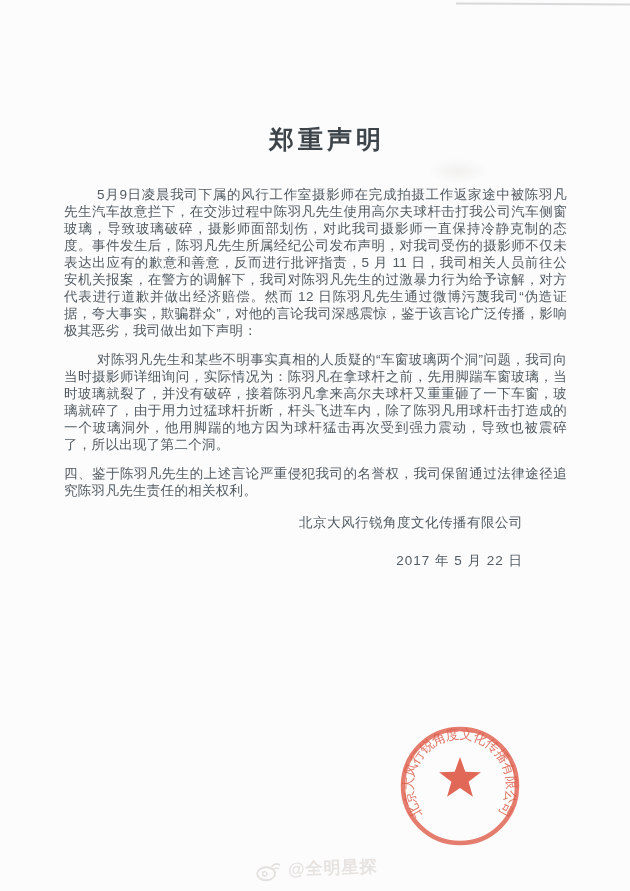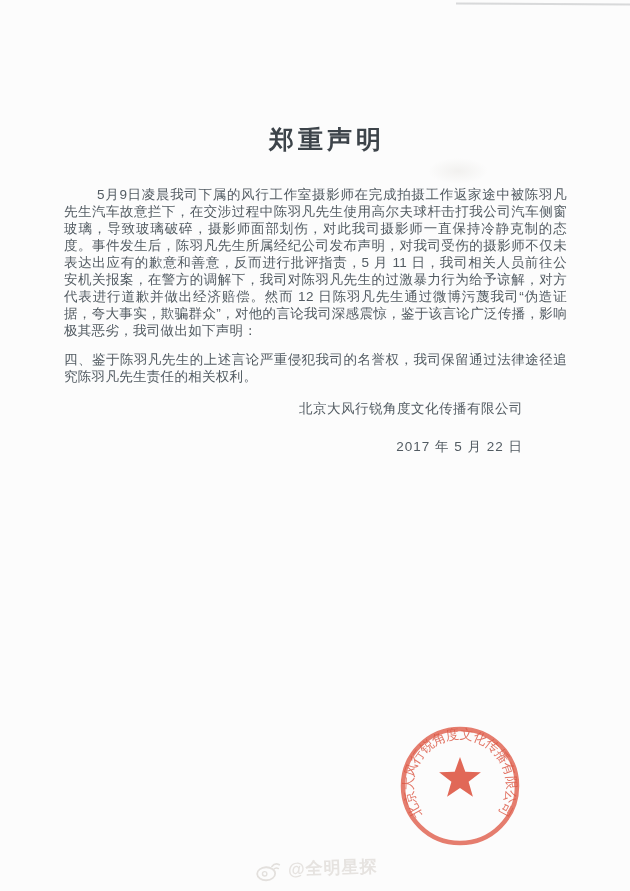--- a/index.html
+++ b/index.html
@@ -71,20 +71,21 @@
 
 <div class="page">
 
   <div class="scan-line-top"></div>
   <div class="smudge"></div>
 
   <div class="doc-title">郑重声明</div>
 
   <div class="content">
     <p class="indent">5月9日凌晨我司下属的风行工作室摄影师在完成拍摄工作返家途中被陈羽凡先生汽车故意拦下，在交涉过程中陈羽凡先生使用高尔夫球杆击打我公司汽车侧窗玻璃，导致玻璃破碎，摄影师面部划伤，对此我司摄影师一直保持冷静克制的态度。事件发生后，陈羽凡先生所属经纪公司发布声明，对我司受伤的摄影师不仅未表达出应有的歉意和善意，反而进行批评指责，5 月 11 日，我司相关人员前往公安机关报案，在警方的调解下，我司对陈羽凡先生的过激暴力行为给予谅解，对方代表进行道歉并做出经济赔偿。然而 12 日陈羽凡先生通过微博污蔑我司“伪造证据，夸大事实，欺骗群众”，对他的言论我司深感震惊，鉴于该言论广泛传播，影响极其恶劣，我司做出如下声明：</p>
+    <p class="indent">对陈羽凡先生和某些不明事实真相的人质疑的“车窗玻璃两个洞”问题，我司向当时摄影师详细询问，实际情况为：陈羽凡在拿球杆之前，先用脚踹车窗玻璃，当时玻璃就裂了，并没有破碎，接着陈羽凡拿来高尔夫球杆又重重砸了一下车窗，玻璃就碎了，由于用力过猛球杆折断，杆头飞进车内，除了陈羽凡用球杆击打造成的一个玻璃洞外，他用脚踹的地方因为球杆猛击再次受到强力震动，导致也被震碎了，所以出现了第二个洞。</p>
     <p>四、鉴于陈羽凡先生的上述言论严重侵犯我司的名誉权，我司保留通过法律途径追究陈羽凡先生责任的相关权利。</p>
 
     <div class="signature">
       <div class="company">北京大风行锐角度文化传播有限公司</div>
       <div class="date">2017 年 5 月 22 日</div>
     </div>
   </div>
 
   <svg class="seal" viewBox="-63 -63 126 126" xmlns="http://www.w3.org/2000/svg">
 

